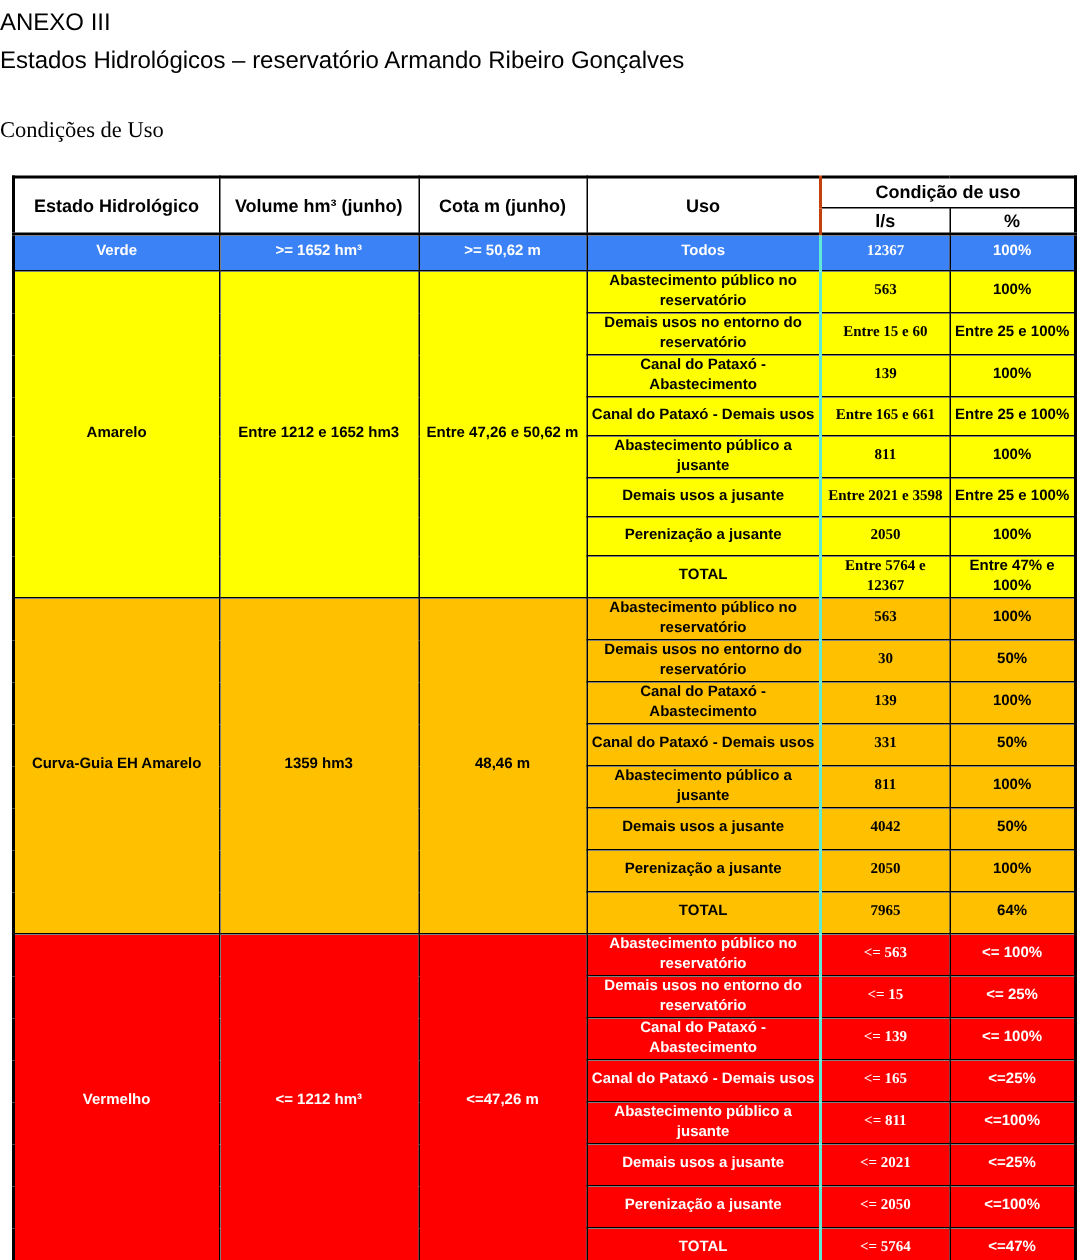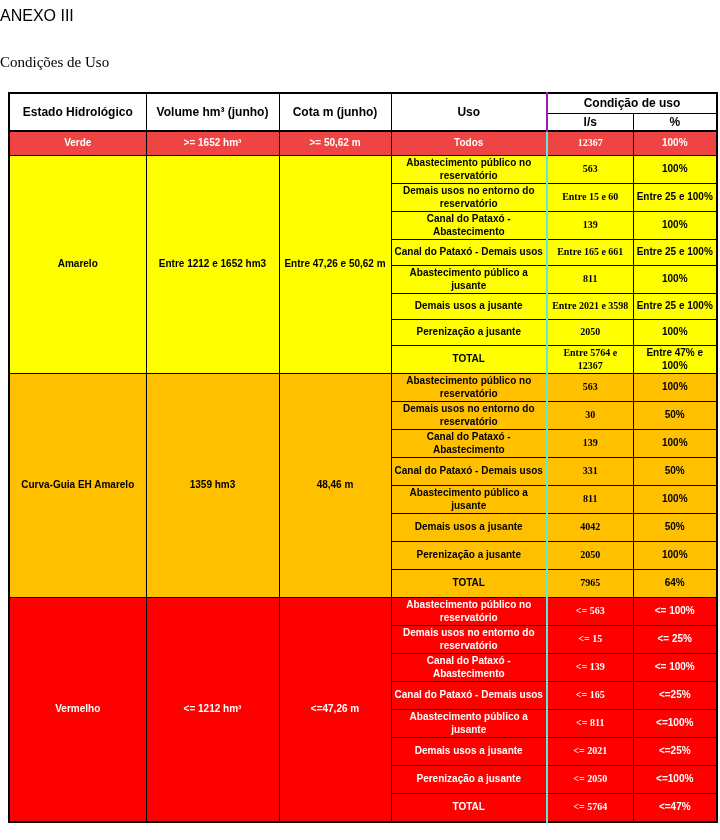--- a/index.html
+++ b/index.html
@@ -31,40 +31,41 @@
     overflow: hidden;
   }
   .uso-table thead th {
     font-size: 12px;
     font-weight: 700;
     background: #ffffff;
   }
   .uso-table thead { border-bottom: 2px solid #000; }
   .uso-table thead tr.h1 { height: 20px; margin-top: 16px; }
   .uso-table thead tr.h2 { height: 17px; }
-  .uso-table th.cond-group { border-left: 2px solid #a21caf; }
+  .uso-table th.cond-group { border-left: 2px solid #c2410c; }
   .uso-table td.ls-col-first { border-left: 2px solid #5eead4; font-family: Liberation Serif, serif; }
 
   .uso-table tbody td {
     font-size: 10px;
     font-weight: 700;
     line-height: 1.25;
   }
   tbody.light td { color: #ffffff; }
   tbody.dark td  { color: #000000; }
   tbody.sec-verde tr    { height: 25px; }
   tbody.sec-amarelo tr  { height: 26px; }
   tbody.sec-curva tr    { height: 28px; }
   tbody.sec-vermelho tr { height: 28px; }
 </style>
 </head>
 <body>
 
 <div class="titles">
   <div class="title-line1">ANEXO III</div>
+  <div class="title-line2">Estados Hidrológicos – reservatório Armando Ribeiro Gonçalves</div>
   <div class="title-line3">Condições de Uso</div>
 </div>
 
 <table class="uso-table">
   <colgroup>
     <col style="width:137px">
       <col style="width:133px">
       <col style="width:112px">
     <col style="width:156px">
       <col style="width:86px">
@@ -77,21 +78,21 @@
       <th rowspan="2">Cota m (junho)</th>
       <th rowspan="2">Uso</th>
       <th colspan="2" class="cond-group">Condição de uso</th>
     </tr>
     <tr class="h2">
       <th class="cond-group">l/s</th>
       <th>%</th>
     </tr>
   </thead>
 
-  <tbody class="sec-verde light" style="background-color: #ef4444;">
+  <tbody class="sec-verde light" style="background-color: #3b82f6;">
     <tr>
       <td>Verde</td>
       <td>&gt;= 1652 hm³</td>
       <td>&gt;= 50,62 m</td>
       <td>Todos</td>
       <td class="ls-col-first">12367</td>
       <td>100%</td>
     </tr>
   </tbody>
 

